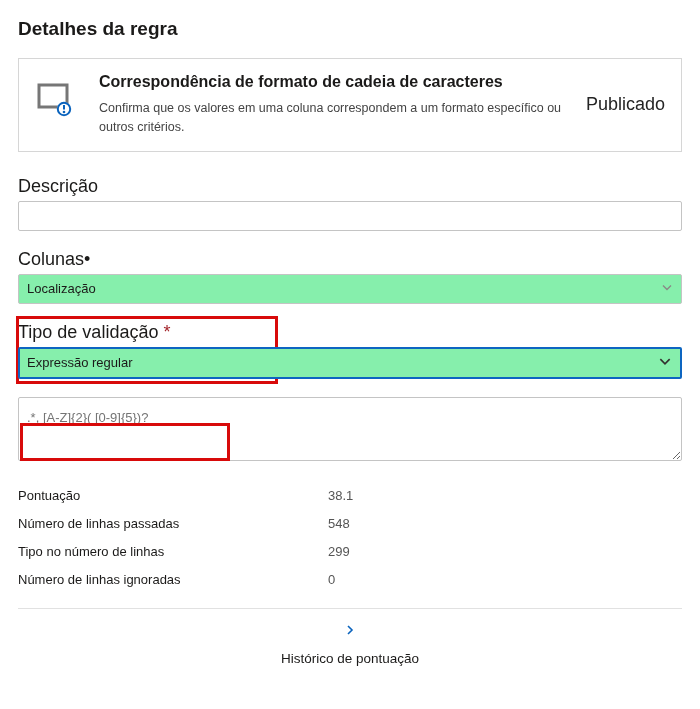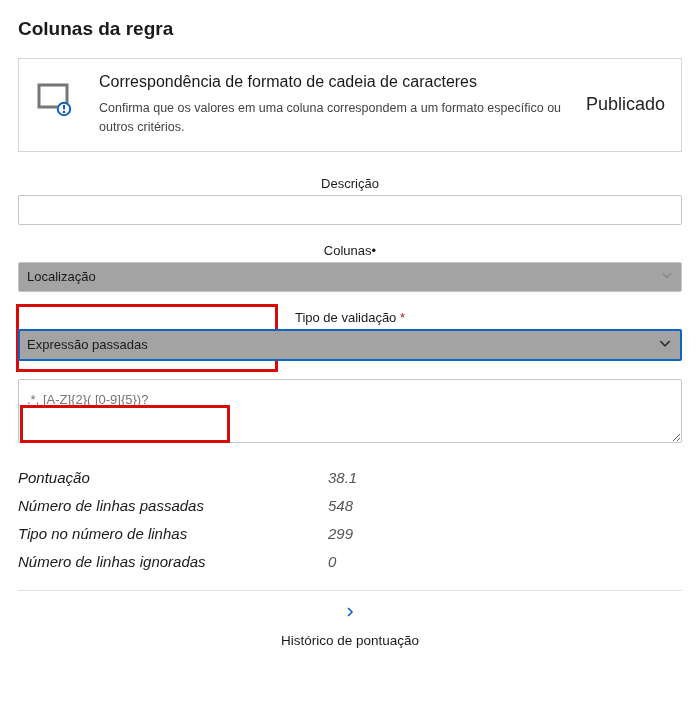--- a/index.html
+++ b/index.html
@@ -27,62 +27,61 @@
     margin-bottom: 24px;
   }
   .rule-card .icon-box {
     width: 48px;
     flex: 0 0 48px;
     padding-top: 6px;
   }
   .rule-card .card-body { flex: 1; min-width: 0; }
   .rule-card .card-title {
     font-size: 16px;
-    font-weight: 400;
+    font-weight: 700;
     margin: 0 0 8px 0;
   }
   .rule-card .card-desc {
     font-size: 12.5px;
     line-height: 1.5;
     color: #444;
     margin: 0;
   }
   .rule-card .badge {
     font-size: 18px;
     color: #242424;
     flex: 0 0 auto;
     align-self: center;
   }
 
   .field-block { margin-bottom: 18px; position: relative; }
   .field-label {
-    font-size: 13px;
+    font-size: 18px;
     color: #1b1a19;
     display: block;
     margin-bottom: 4px;
-    text-align: center;
   }
   .req { color: #a4262c; }
   .text-input {
     width: 100%;
     height: 30px;
     border: 1px solid #c4c4c4;
     border-radius: 2px;
     font-family: inherit;
     font-size: 13px;
     padding: 0 8px;
     background: #fff;
   }
   .select-wrap {
     position: relative;
     width: 100%;
     height: 30px;
     border: 1px solid #c4c4c4;
     border-radius: 2px;
-    background: #a3a3a3;
+    background: #86efac;
     display: flex;
     align-items: center;
     padding: 0 28px 0 8px;
     font-size: 13px;
     color: #1b1a19;
   }
   .select-wrap .chev {
     position: absolute;
     right: 8px;
     top: 50%;
@@ -108,23 +107,22 @@
 
   .hl { position: absolute; border: 3px solid #d80a0a; pointer-events: none; }
   .hl-type  { left: -2px; top: -6px; width: 262px; height: 68px; }
   .hl-crit  { left: 2px;  top: 26px; width: 210px; height: 38px; }
 
   .stats { margin-top: 18px; margin-bottom: 14px; }
   .stats-row {
     display: flex;
     align-items: center;
     height: 28px;
-    font-size: 15px;
-    color: #1b1a19;
-    font-style: italic;
+    font-size: 13px;
+    color: #1b1a19;
   }
   .stats-row .k { width: 310px; }
   .stats-row .v { color: #555; }
 
   .accordion {
     border-top: 1px solid #e1e1e1;
     padding: 12px 0 8px 0;
     display: flex;
     align-items: center;
     gap: 12px;
@@ -132,21 +130,21 @@
   }
   .accordion .chev-right {
     width: 18px; height: 18px;
     display:flex;align-items:center;justify-content:center;
   }
   .accordion .acc-title { font-size: 13.5px; color: #1b1a19; }
 </style>
 </head>
 <body>
 
-<h1 class="page-title">Colunas da regra</h1>
+<h1 class="page-title">Detalhes da regra</h1>
 
 <div class="rule-card">
   <div class="icon-box">
     <svg viewBox="0 0 40 40" width="40" height="40">
       <rect x="6" y="6" width="28" height="22" fill="none" stroke="#767676" stroke-width="3"></rect>
       <circle cx="31" cy="30" r="7" fill="#ffffff"></circle>
       <circle cx="31" cy="30" r="6.2" fill="none" stroke="#0a63bd" stroke-width="2"></circle>
       <line x1="31" y1="26" x2="31" y2="30.5" stroke="#0a63bd" stroke-width="2"></line>
       <circle cx="31" cy="33" r="1.3" fill="#0a63bd"></circle>
     </svg>
@@ -176,21 +174,21 @@
     </span>
   </div>
 </div>
 
 <div class="field-block">
   <div class="hl hl-type"></div>
   <label class="field-label">
     <span>Tipo de validação</span> <span class="req">*</span>
   </label>
   <div class="select-wrap select-focused">
-    <span>Expressão passadas</span>
+    <span>Expressão regular</span>
     <span class="chev">
       <svg width="14" height="14" viewBox="0 0 12 12">
           <path d="M2 4l4 4 4-4" fill="none" stroke="#323130" stroke-width="1.4"></path>
         </svg>
     </span>
   </div>
 </div>
 
 <div class="field-block">
   <div class="hl hl-crit"></div>

